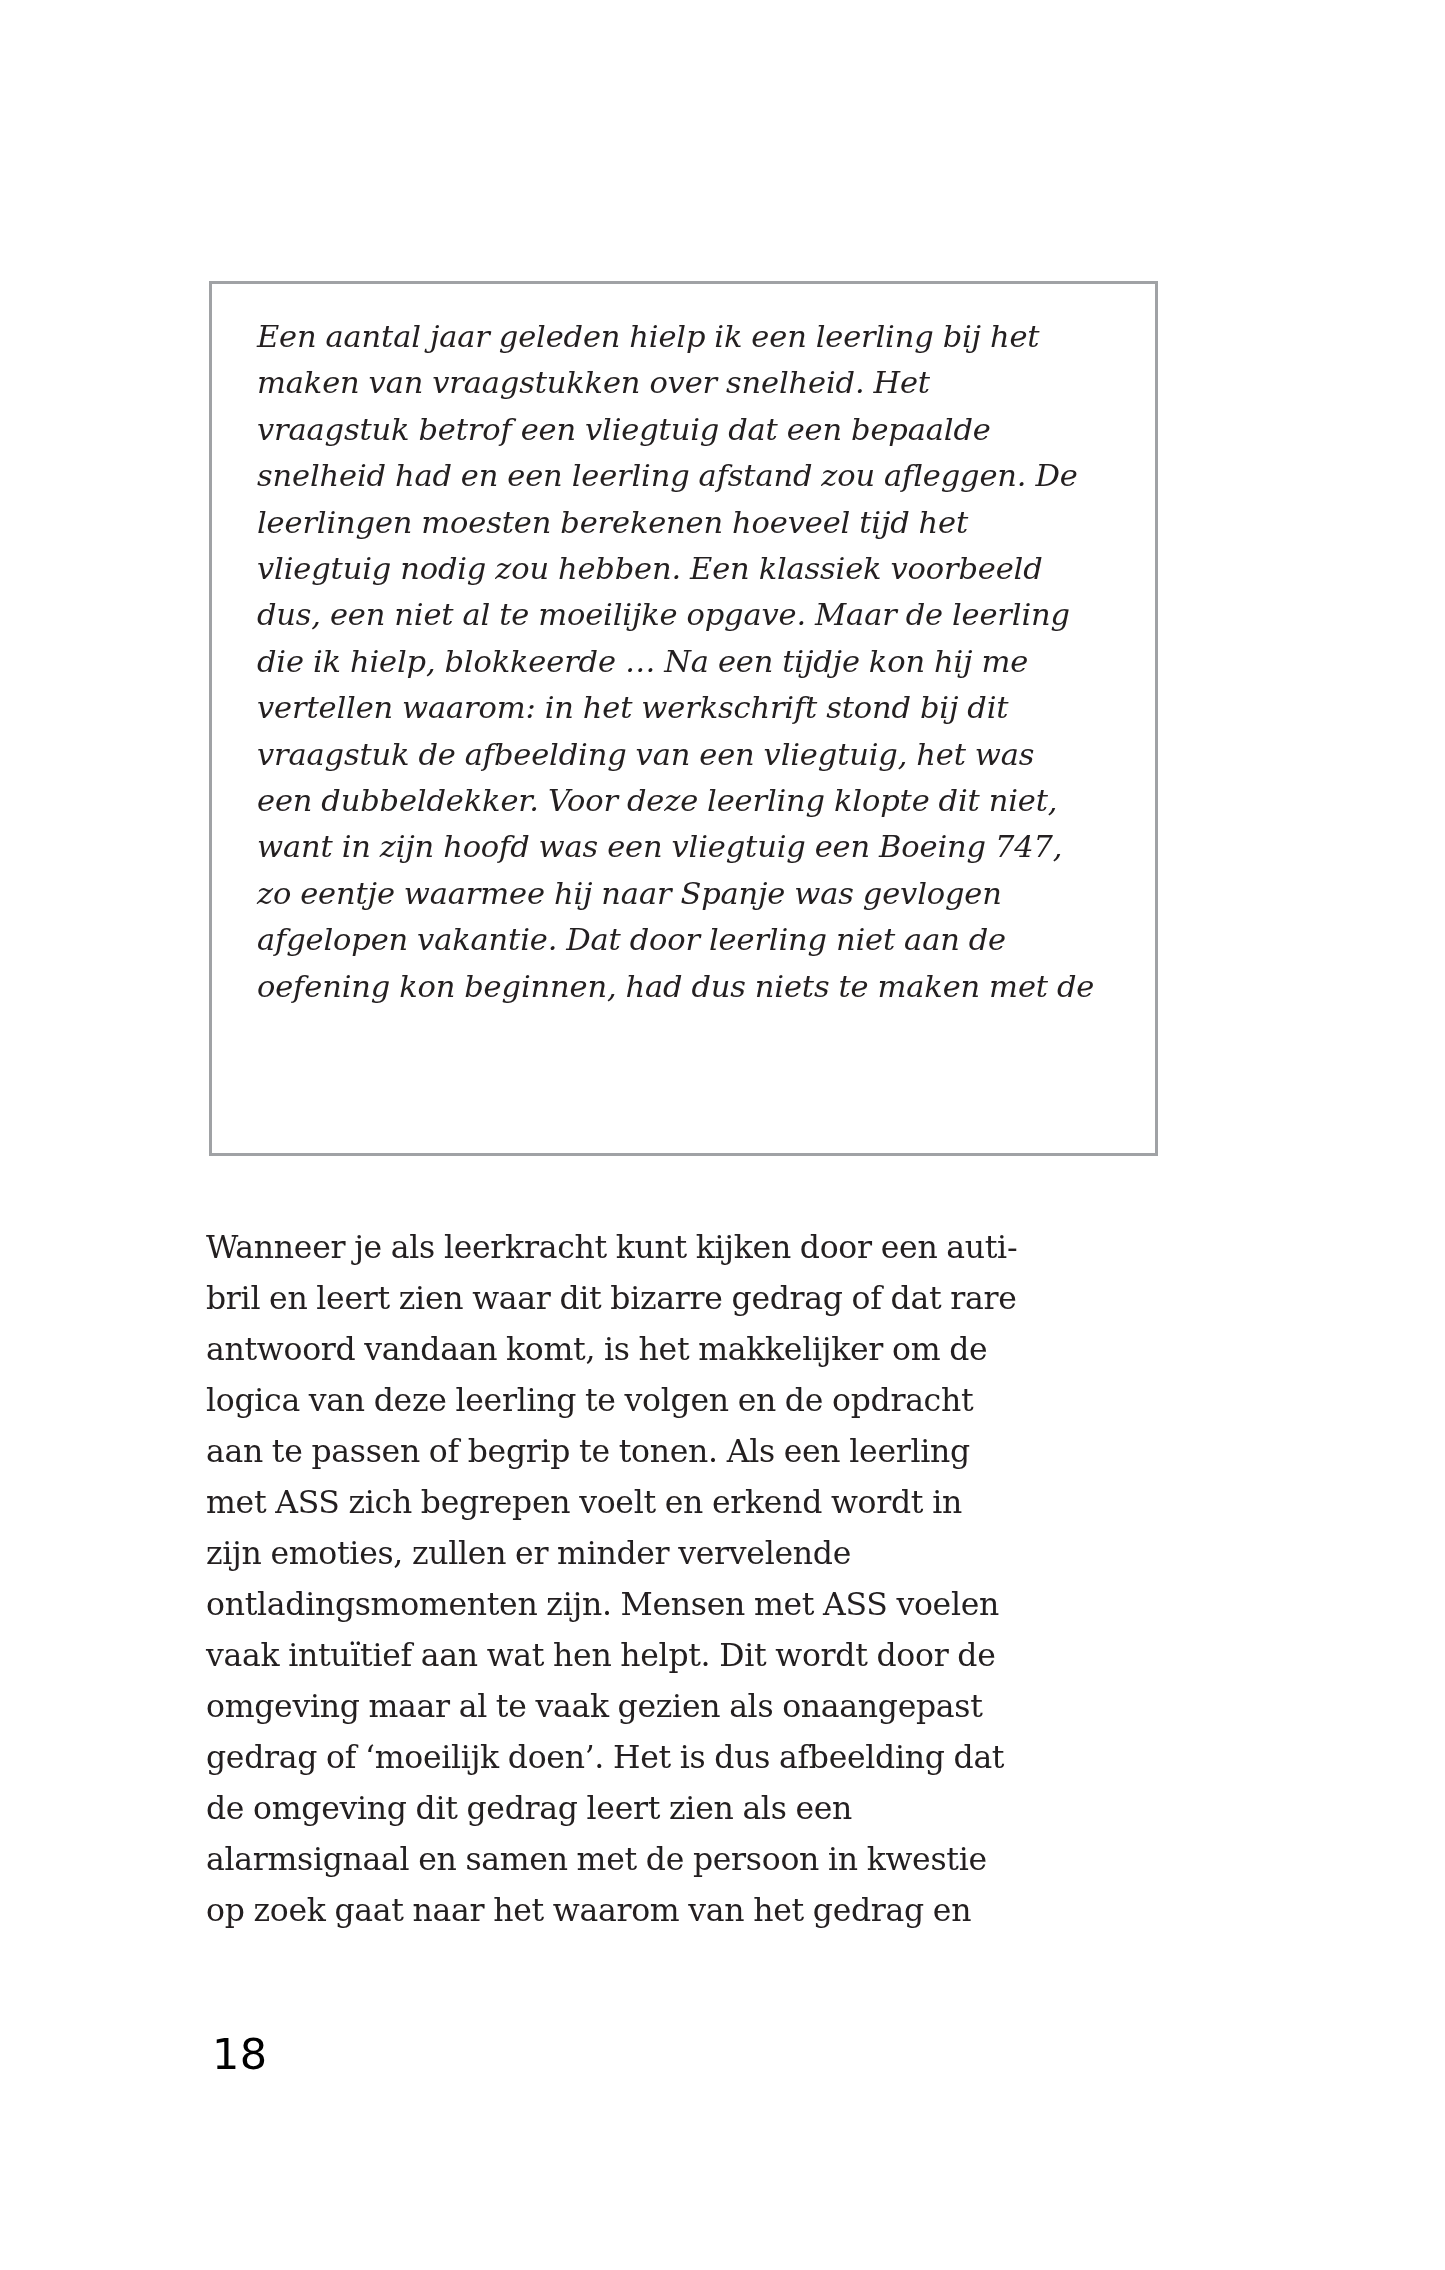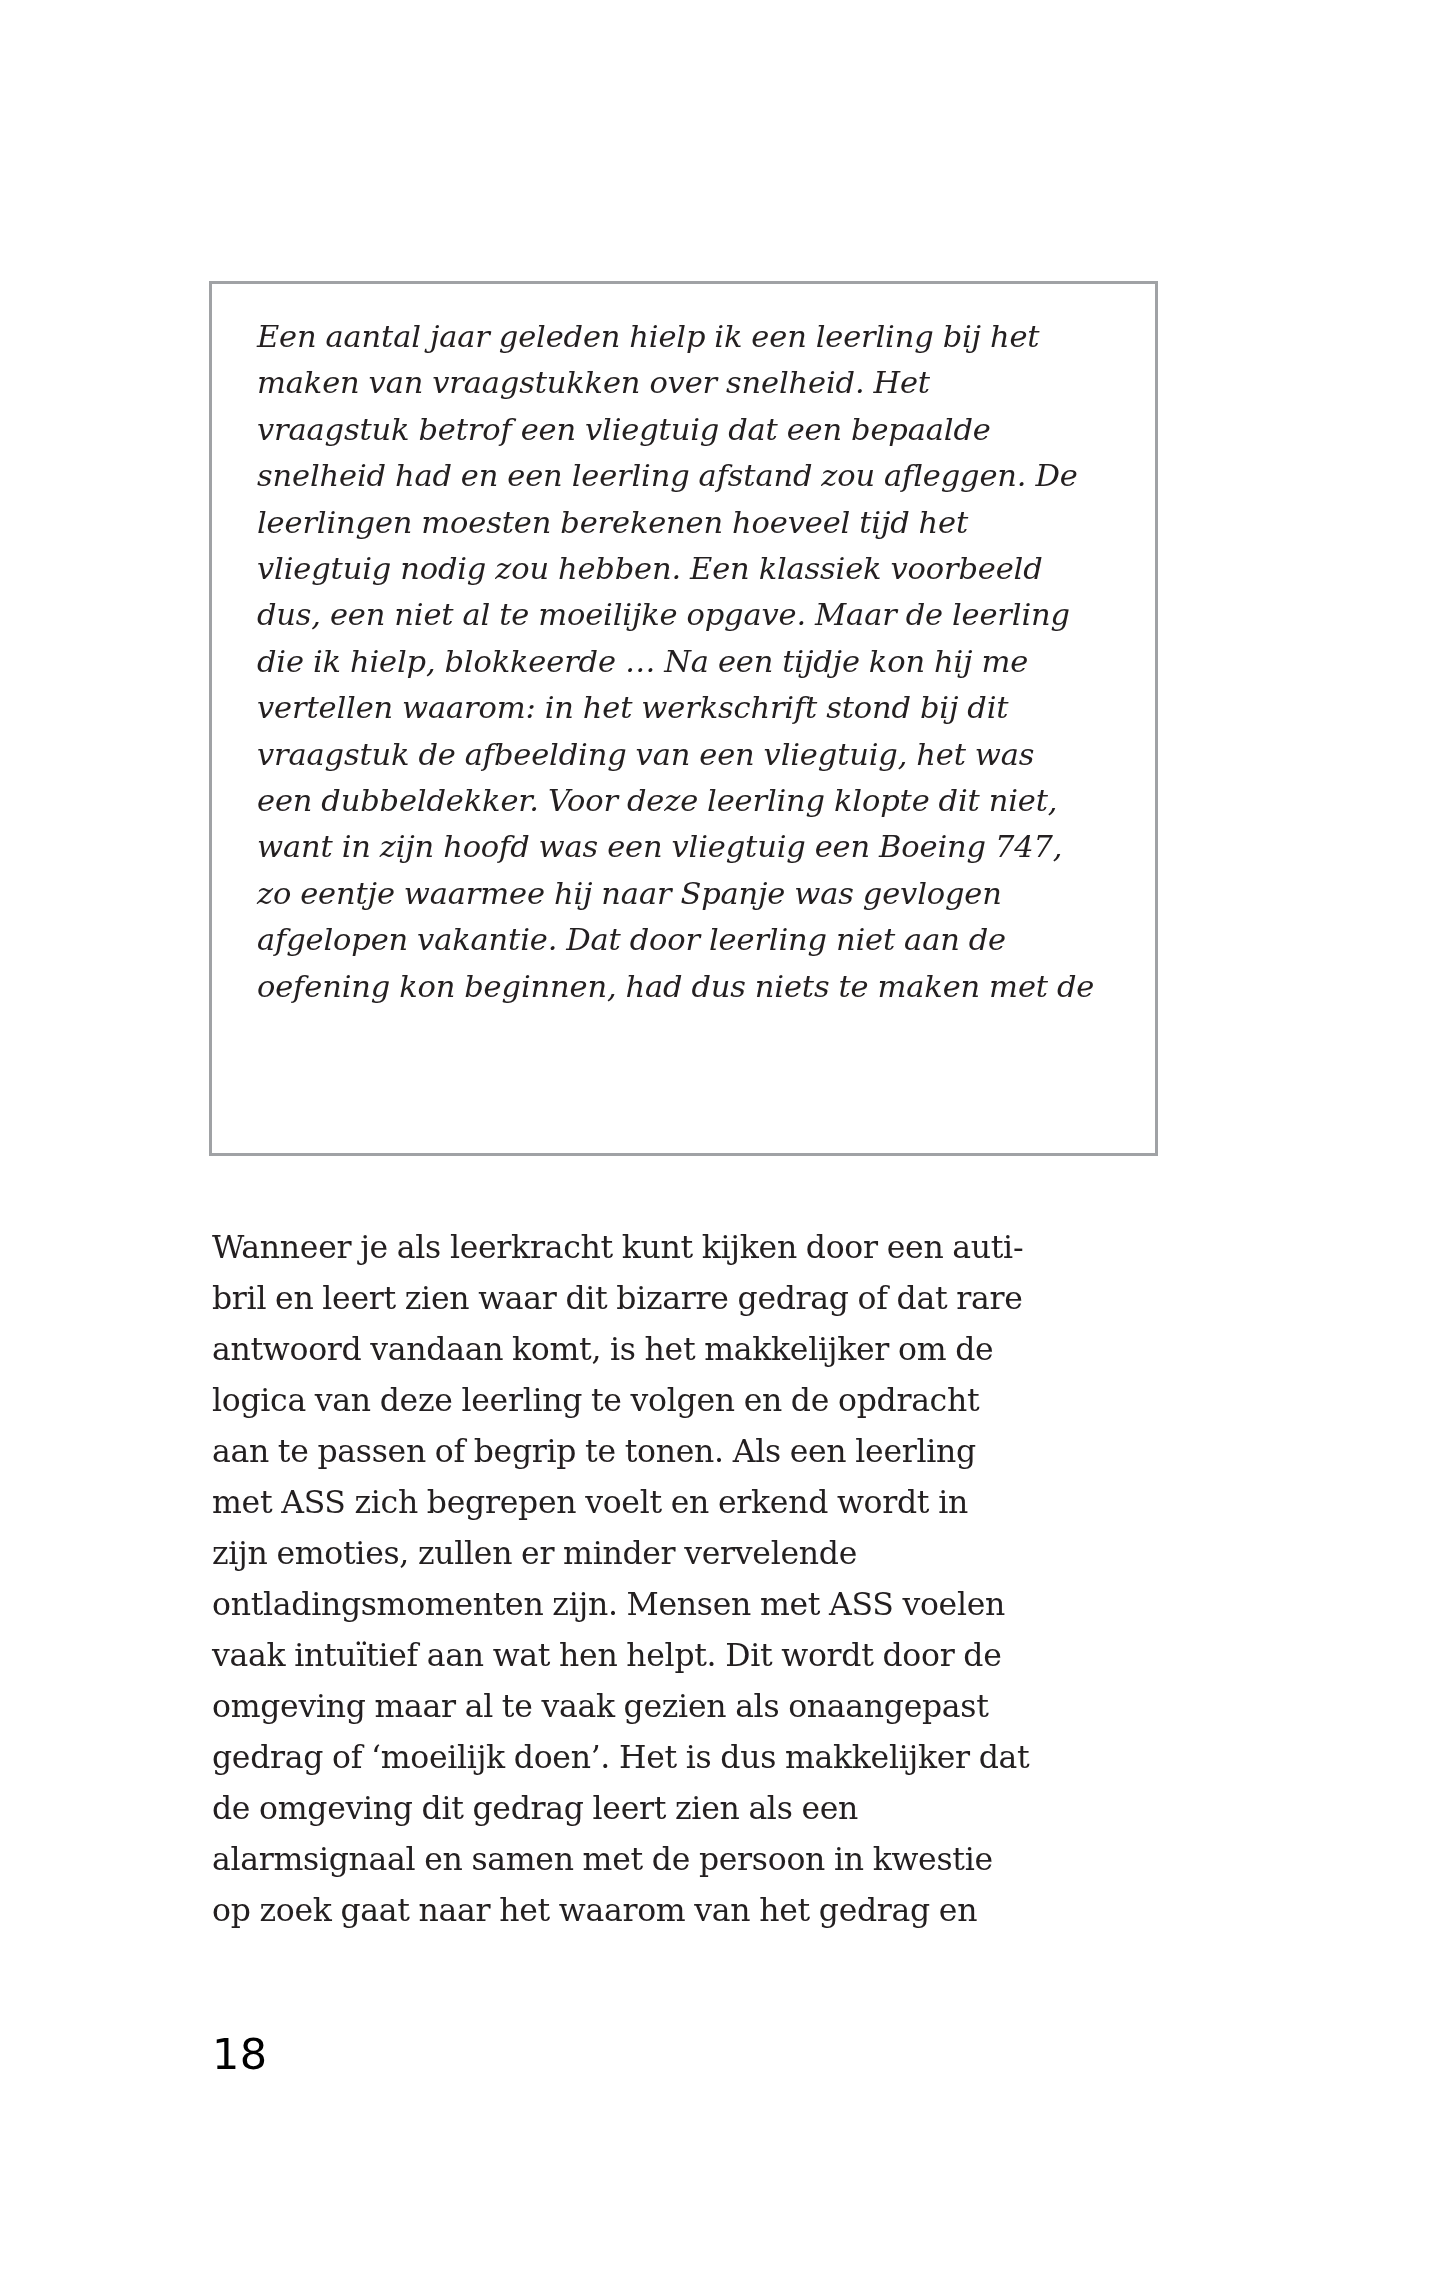--- a/index.html
+++ b/index.html
@@ -46,21 +46,21 @@
     line-height: 46.4px;
     letter-spacing: -0.15px;
     color: #231f20;
     text-align: left;
     word-spacing: -0.5px;
   }
 
   
   .body-paragraph {
     position: absolute;
-    left: 212px;
+    left: 206px;
     top: 1222px;
     width: 950px;
     font-family: "DejaVu Serif", "Liberation Serif", serif;
     font-size: 31.5px;
     line-height: 51px;
     letter-spacing: -0.3px;
     color: #231f20;
     text-align: left;
     word-spacing: -0.8px;
   }
@@ -109,21 +109,21 @@
       <span class="line">Wanneer je als leerkracht kunt kijken door een auti-</span>
       <span class="line">bril en leert zien waar dit bizarre gedrag of dat rare</span>
       <span class="line">antwoord vandaan komt, is het makkelijker om de</span>
       <span class="line">logica van deze leerling te volgen en de opdracht</span>
       <span class="line">aan te passen of begrip te tonen. Als een leerling</span>
       <span class="line">met ASS zich begrepen voelt en erkend wordt in</span>
       <span class="line">zijn emoties, zullen er minder vervelende</span>
       <span class="line">ontladingsmomenten zijn. Mensen met ASS voelen</span>
       <span class="line">vaak intuïtief aan wat hen helpt. Dit wordt door de</span>
       <span class="line">omgeving maar al te vaak gezien als onaangepast</span>
-      <span class="line">gedrag of ‘moeilijk doen’. Het is dus makkelijker dat</span>
+      <span class="line">gedrag of ‘moeilijk doen’. Het is dus afbeelding dat</span>
       <span class="line">de omgeving dit gedrag leert zien als een</span>
       <span class="line">alarmsignaal en samen met de persoon in kwestie</span>
       <span class="line">op zoek gaat naar het waarom van het gedrag en</span>
     </div>
 
   <div class="folio">18</div>
 
 </div>
 
 </body></html>

